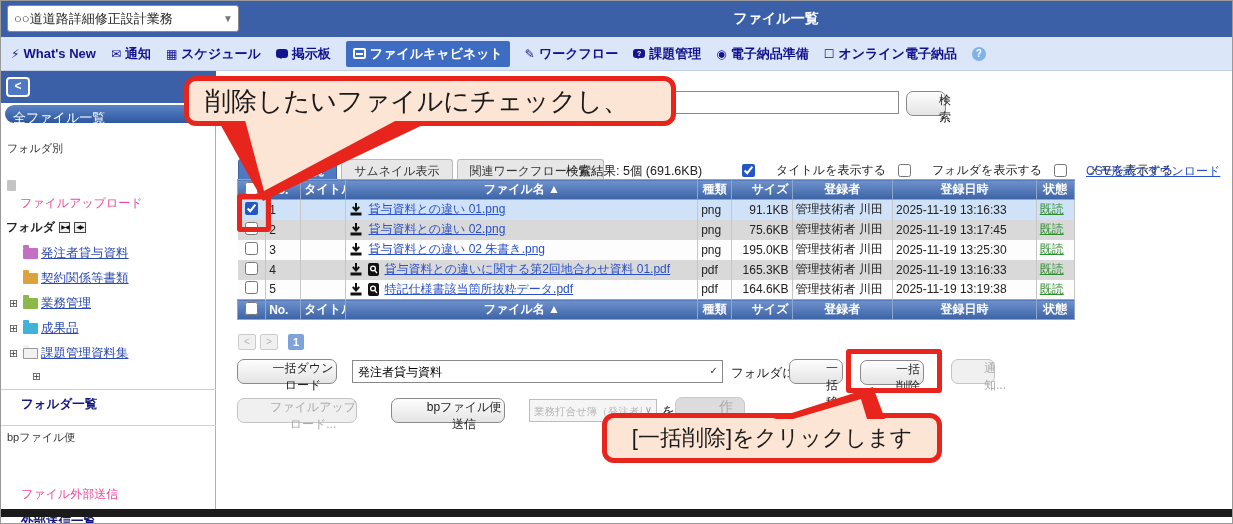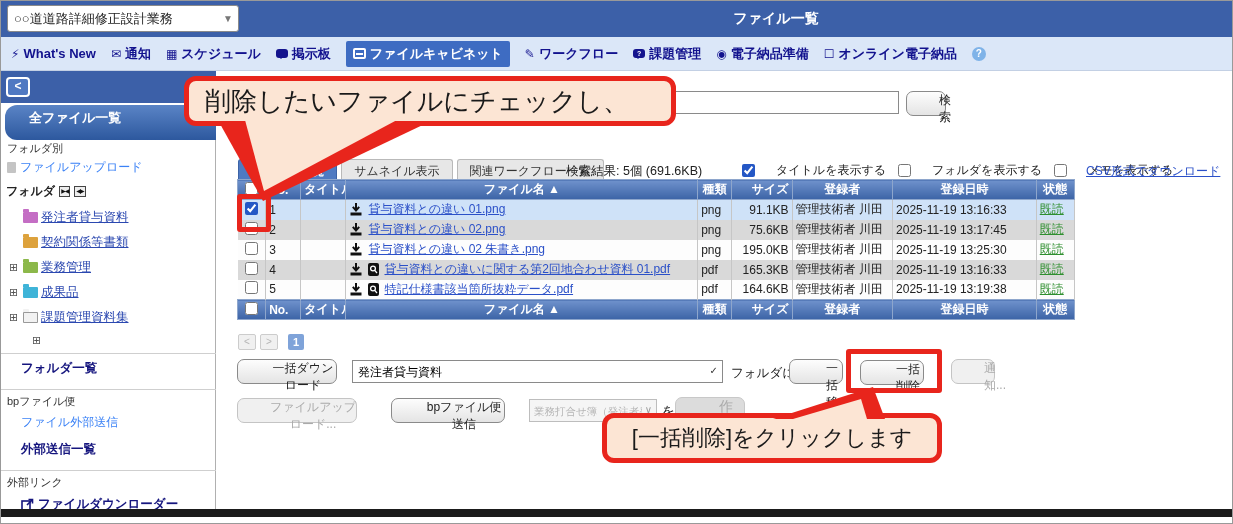--- a/index.html
+++ b/index.html
@@ -21,27 +21,27 @@
   .bub { display:inline-block; width:12px; height:9px; background:#14148e; border-radius:3px; position:relative; color:#fff; font-size:7px; line-height:9px; text-align:center; font-weight:bold; }
   .bub::after { content:''; position:absolute; left:2px; bottom:-4px; border:3px solid transparent; border-top-color:#14148e; }
   .cab { display:inline-block; width:13px; height:11px; border:2px solid #fff; border-radius:2px; position:relative; }
   .cab::after { content:''; position:absolute; left:1px; right:1px; top:3px; border-top:2px solid #fff; }
   .help-circle { display:inline-block; width:14px; height:14px; border-radius:50%; background:#7fb3e8; color:#fff; font-weight:bold; font-size:10px; text-align:center; line-height:14px; }
 
   
   #sidebar { position:absolute; left:0; top:70px; width:215px; height:438px; border-right:1px solid #b0b0b0; background:#fff; }
   #sidebar-strip { position:absolute; left:0; top:0; width:215px; height:32px; background:#3c60a8; }
   #collapse-btn { position:absolute; left:5px; top:6px; width:24px; height:20px; background:#5079c2; border:2px solid #fff; border-radius:4px; color:#fff; font-weight:bold; font-size:12px; line-height:15px; text-align:center; cursor:pointer; }
-  #all-files-tab { position:absolute; left:4px; top:34px; width:211px; height:35px; border-radius:12px 0 0 12px; background:linear-gradient(#5a84c6,#2d589e); color:#fff; font-weight:bold; font-size:13px; line-height:25px; padding-left:24px; cursor:pointer; }
+  #all-files-tab { position:absolute; left:4px; top:34px; width:211px; height:18px; border-radius:12px 0 0 12px; background:linear-gradient(#5a84c6,#2d589e); color:#fff; font-weight:normal; font-size:13px; line-height:25px; padding-left:8px; cursor:pointer; }
   #sidebar-content { position:absolute; left:0; top:70px; width:215px; }
   .side-label { font-size:11px; color:#333; padding-left:6px; line-height:15px; }
   .side-row { display:flex; align-items:center; gap:4px; }
   #upload-link-row { padding-left:6px; margin-top:3px; }
   .doc-icon { display:inline-block; width:9px; height:11px; background:#c4c4c4; border-radius:1px; }
-  .disabled-link { color:#3b82f6; font-size:12px; }
+  .disabled-link { color:#ec4899; font-size:12px;margin-top:36px; }
   #folder-row { padding-left:5px; margin-top:7px; }
   #folder-label { font-weight:bold; font-size:12px; color:#222; }
   .panelico { display:inline-block; border:1px solid #444; background:#eee; font-size:6px; line-height:9px; height:11px; padding:0 1px; color:#111; letter-spacing:-1px; }
   #folder-tree { margin-top:5px; }
   .tree-item { display:flex; align-items:center; height:25px; padding-left:8px; gap:3px; }
   .expander { width:11px; font-size:11px; color:#555; line-height:11px; }
   .folder-ico { display:inline-block; width:15px; height:11px; border-radius:1px; position:relative; flex:0 0 15px; }
   .folder-ico::before { content:''; position:absolute; left:0; top:-3px; width:6px; height:3px; background:inherit; border-radius:1px 1px 0 0; }
   .tree-link { font-size:12.5px; color:#2b48b0; text-decoration:underline; cursor:pointer; white-space:nowrap; }
   #add-folder-row { padding-left:31px; height:16px; }

